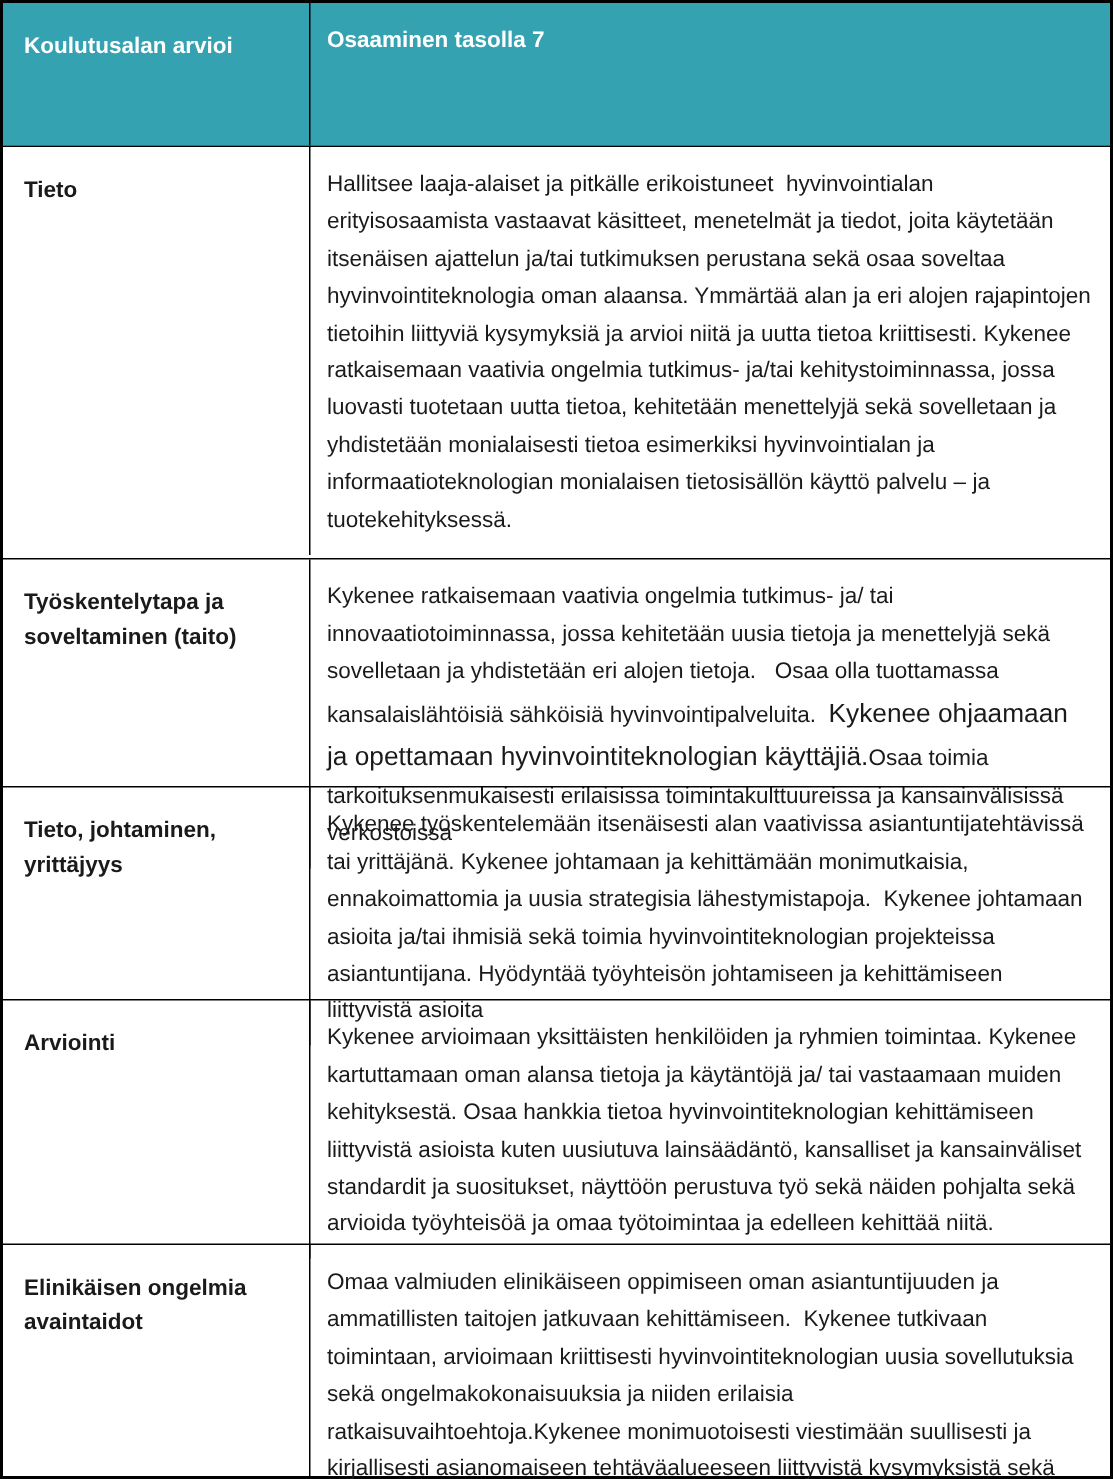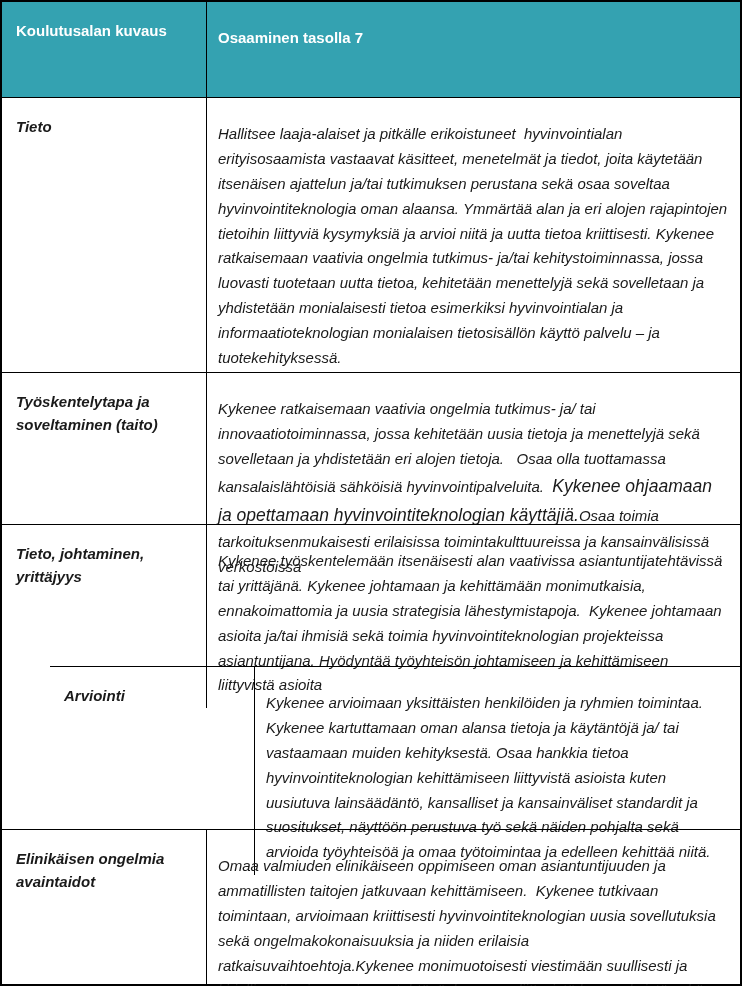--- a/index.html
+++ b/index.html
@@ -16,38 +16,38 @@
     border: 2px solid #000000;
     display: flex;
     flex-direction: column;
     background: #ffffff;
   }
   .row {
     display: grid;
     grid-template-columns: 205px 1fr;
     flex: 0 0 auto;
   }
-  .row + .row { border-top: 1px solid #000000; font-style: italic; }
+  .row + .row { border-top: 1px solid #000000; }
   .row-header      { height: 95px; background: #34a2b1; color: #ffffff; }
   .row-tieto       { height: 239px; }
   .row-tyoskentely { height: 151px; margin-top: 35px; }
   .row-vastuu      { height: 141px; }
-  .row-arviointi   { height: 162px; margin-left: 48px; }
+  .row-arviointi   { height: 162px; }
   .row-elinikainen { flex: 1 1 auto; }
   .cell-left {
     box-sizing: border-box;
     border-right: 1px solid #000000;
     padding: 17px 12px 10px 14px;
     font-weight: bold;
     font-size: 15px;
     line-height: 1.55;
   }
   .cell-right {
     box-sizing: border-box;
-    padding: 24px 12px 10px 11px;
+    padding: 13px 12px 10px 11px;
     font-size: 15px;
     line-height: 1.66;
   }
   .row-header .cell-left { border-right: 1px solid #000000; }
   .header-title {
     font-weight: bold;
     font-size: 15px;
     margin: 0;
   }
   .header-subtitle {
@@ -59,21 +59,21 @@
   .seg-normal { font-size: 15px; }
   .seg-large  { font-size: 17.5px; }
 </style>
 </head>
 <body>
 
 <div class="table">
 
   <div class="row row-header">
     <div class="cell-left">
-      <span>Koulutusalan kuvaus</span>
+      <span>Koulutusalan arvioi</span>
     </div>
     <div class="cell-right">
       <p class="header-title">Osaaminen tasolla 7</p>
     </div>
   </div>
 
   <div class="row row-tieto">
     <div class="cell-left">
       <span>Tieto</span>
     </div>

